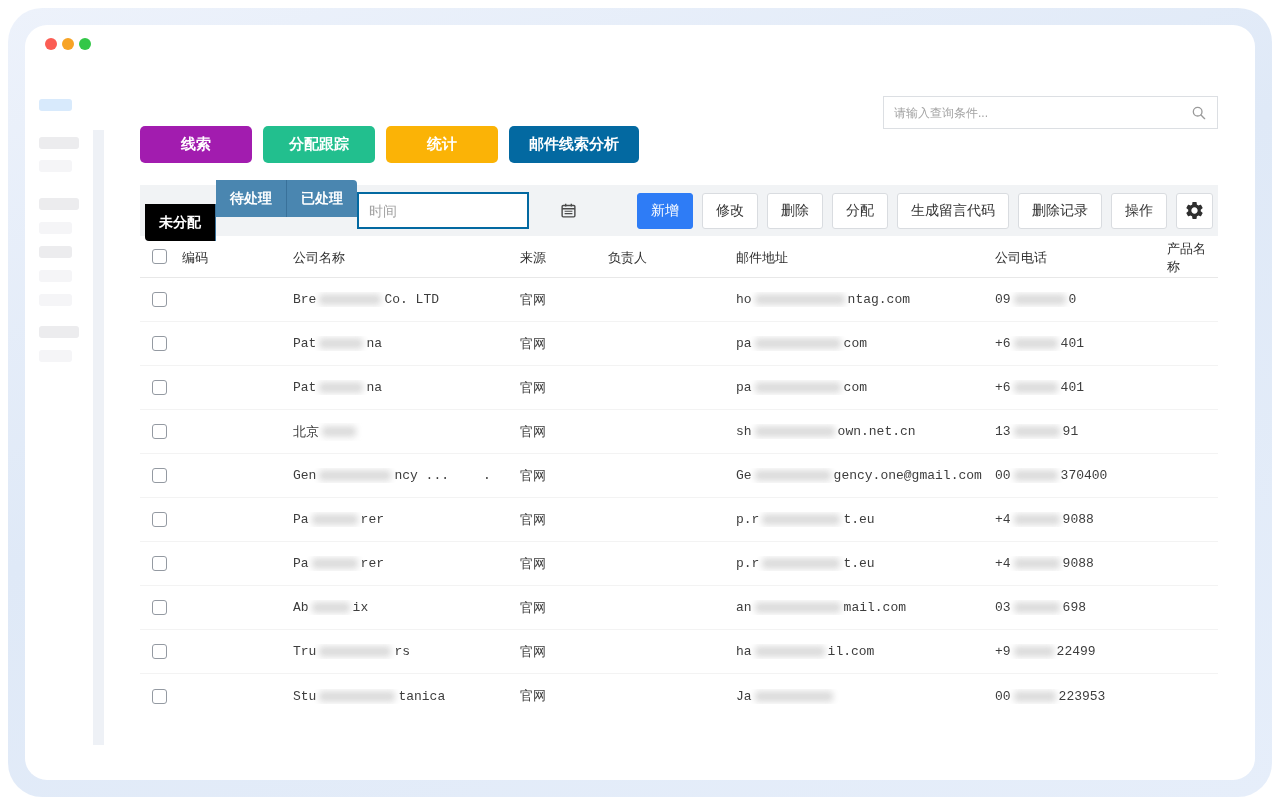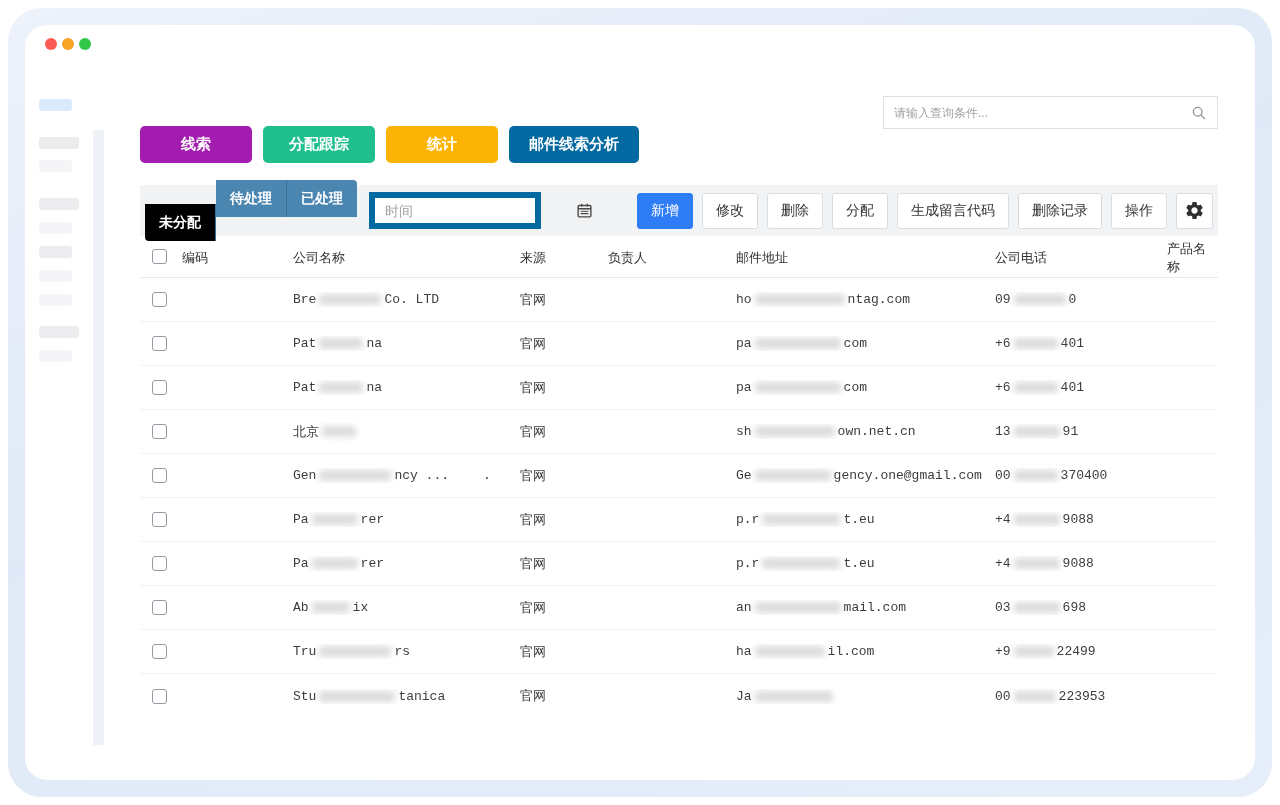--- a/index.html
+++ b/index.html
@@ -29,21 +29,21 @@
   .search-icon { width:16px; height:16px; margin-right:10px; flex:0 0 auto; }
 
   .nav-row { position:absolute; left:5px; top:101px; display:flex; gap:11px; }
   .navbtn { height:37px; min-width:112px; padding:0 20px; border:none; border-radius:5px; color:#fff; font-size:15px; font-weight:bold; font-family:"Liberation Sans", sans-serif; cursor:pointer; }
 
   .toolbar { position:absolute; left:5px; top:160px; width:1078px; height:51px; background:#f1f3f5; display:flex; align-items:center; padding:0 5px; }
   .tabs { display:flex; border-radius:4px; overflow:hidden; }
   .tab { height:37px; padding:0 14px; display:flex; align-items:center; color:#fff; font-size:14px; font-weight:bold; background:#4a86b0; border-right:1px solid #39719a; cursor:pointer; }
   .tab:last-child { border-right:none; }
   .tab.active { background:#000000;margin-top:24px; }
-  .date-wrap { margin-left:12px; width:172px; height:37px; background:#fff; border:6px solid #0369a1; display:flex; align-items:center; }
+  .date-wrap { margin-left:0; width:172px; height:37px; background:#fff; border:2px solid #0369a1; display:flex; align-items:center; }
   .date-wrap input { flex:1; border:none; outline:none; font-size:14px; padding:0 10px; color:#444; background:transparent; font-family:"Liberation Sans", sans-serif; }
   .date-wrap input::placeholder { color:#a3a3a3; }
   .cal-icon { width:17px; height:17px; margin-right:8px; flex:0 0 auto; }
 
   .actions { margin-left:auto; display:flex; gap:9px; align-items:center; }
   .actbtn { height:36px; padding:0 13px; background:#fff; border:1px solid #d9dce0; border-radius:3px; font-size:14px; color:#333; font-family:"Liberation Sans", sans-serif; cursor:pointer; }
   .actbtn.primary { background:#2e7cf6; border-color:#2e7cf6; color:#fff; }
   .gearbtn { width:37px; height:36px; background:#fff; border:1px solid #d9dce0; border-radius:3px; display:flex; align-items:center; justify-content:center; cursor:pointer; }
   .gearbtn svg { width:21px; height:21px; fill:#2f2f2f; }
 

